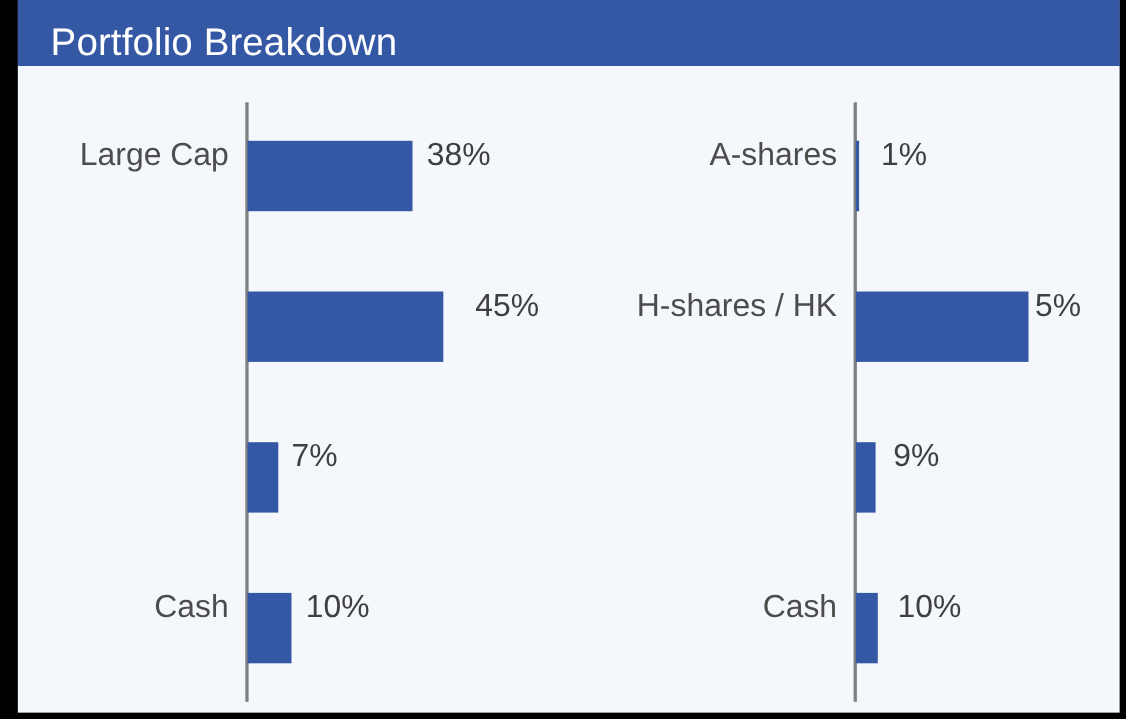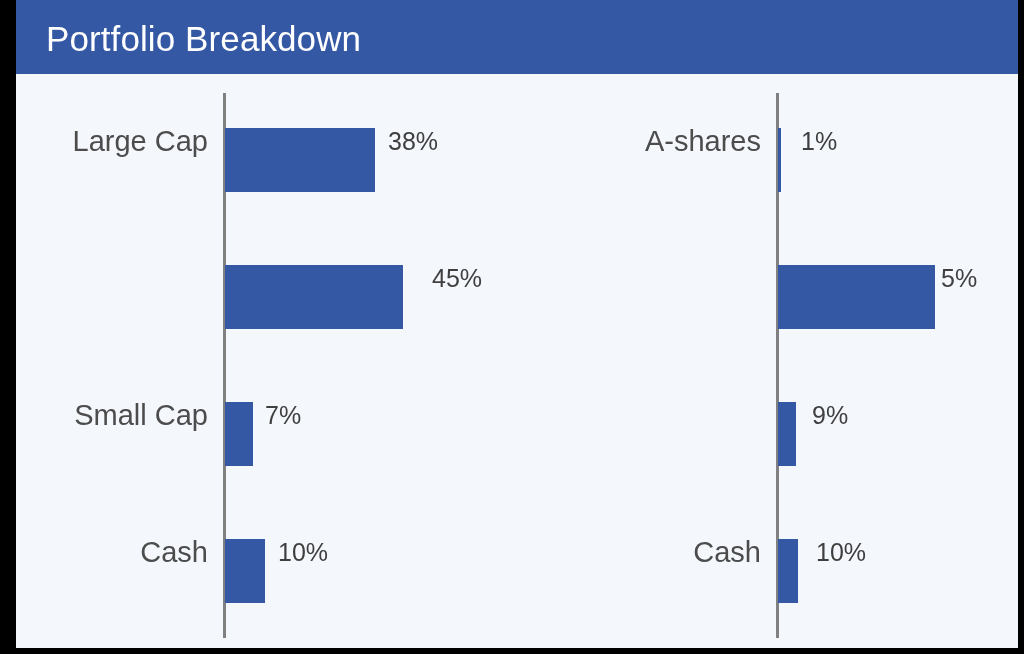--- a/index.html
+++ b/index.html
@@ -33,21 +33,21 @@
     height: 648px;
     background: #f4f7fc;
   }
 
   
   #title-bar {
     position: absolute;
     left: 16px;
     top: 0px;
     width: 1002px;
-    height: 74px;
+    height: 60px;
     background: #3558a5;
   }
   #title-text {
     position: absolute;
     left: 30px;
     top: 19px;
     font-size: 35px;
     line-height: 40px;
     color: #ffffff;
     font-weight: normal;
@@ -102,21 +102,21 @@
     top: 50px;
     height: 64px;
     background: #3558a5;
   }
   #chart-left .bar  { left: 209px; }
   #chart-right .bar { left: 262px; }
 
   .val-label {
     position: absolute;
     top: 46px;
-    font-size: 25px;
+    font-size: 29px;
     line-height: 34px;
     color: #3f3f3f;
     white-space: nowrap;
   }
 
   
   #bottom-edge {
     position: absolute;
     left: 0;
     top: 648px;
@@ -157,21 +157,20 @@
       <div class="bar" style="width:150px"></div>
       <div class="val-label" style="left:372px">38%</div>
     </div>
 
     <div class="row row-1">
       <div class="bar" style="width:178px"></div>
       <div class="val-label" style="left:416px">45%</div>
     </div>
 
     <div class="row row-2">
-      <div class="cat-label">Small Cap</div>
       <div class="bar" style="width:28px"></div>
       <div class="val-label" style="left:249px">7%</div>
     </div>
 
     <div class="row row-3">
       <div class="cat-label">Cash</div>
       <div class="bar" style="width:40px"></div>
       <div class="val-label" style="left:262px">10%</div>
     </div>
   </div>
@@ -180,20 +179,21 @@
 
     <div class="axis-line"></div>
 
     <div class="row row-0">
       <div class="cat-label">A-shares</div>
       <div class="bar" style="width:3px"></div>
       <div class="val-label" style="left:285px">1%</div>
     </div>
 
     <div class="row row-1">
+      <div class="cat-label">H-shares / HK</div>
       <div class="bar" style="width:157px"></div>
       <div class="val-label" style="left:425px">5%</div>
     </div>
 
     <div class="row row-2">
       <div class="bar" style="width:18px"></div>
       <div class="val-label" style="left:296px">9%</div>
     </div>
 
     <div class="row row-3">

